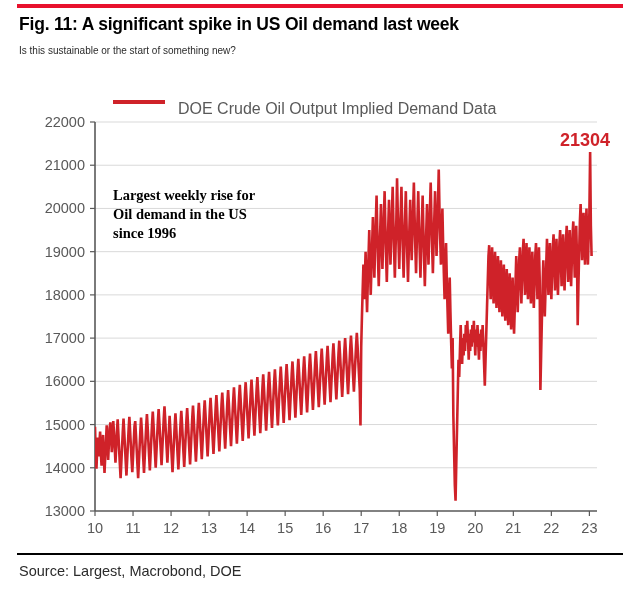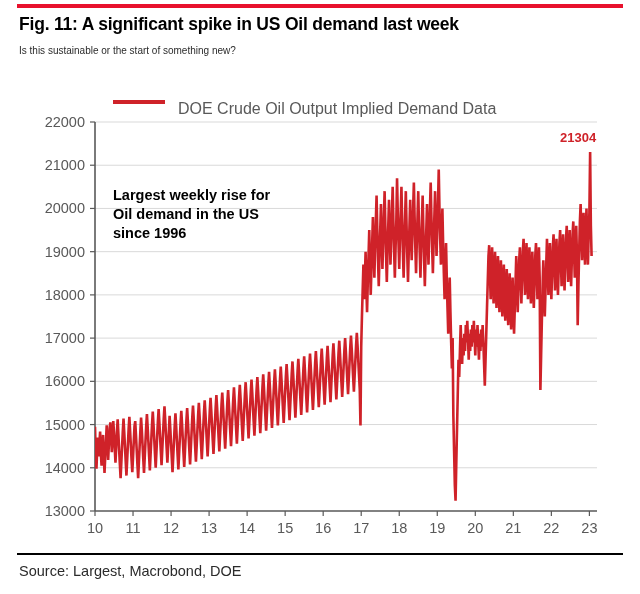--- a/index.html
+++ b/index.html
@@ -85,28 +85,29 @@
   
   #annotation {
     position: absolute;
     left: 113px;
     top: 186px;
     font-size: 14.5px;
     font-weight: bold;
     color: #000000;
     line-height: 1.32;
     white-space: pre-line;
+    font-family: Liberation Serif, serif;
   }
 
   
   #last-value {
     position: absolute;
     left: 560px;
     top: 130px;
-    font-size: 13px;
+    font-size: 18px;
     font-weight: bold;
     color: #cf2229;
     white-space: nowrap;
   }
 
   
   #footer-rule {
     position: absolute;
     left: 17px;
     top: 553px;

